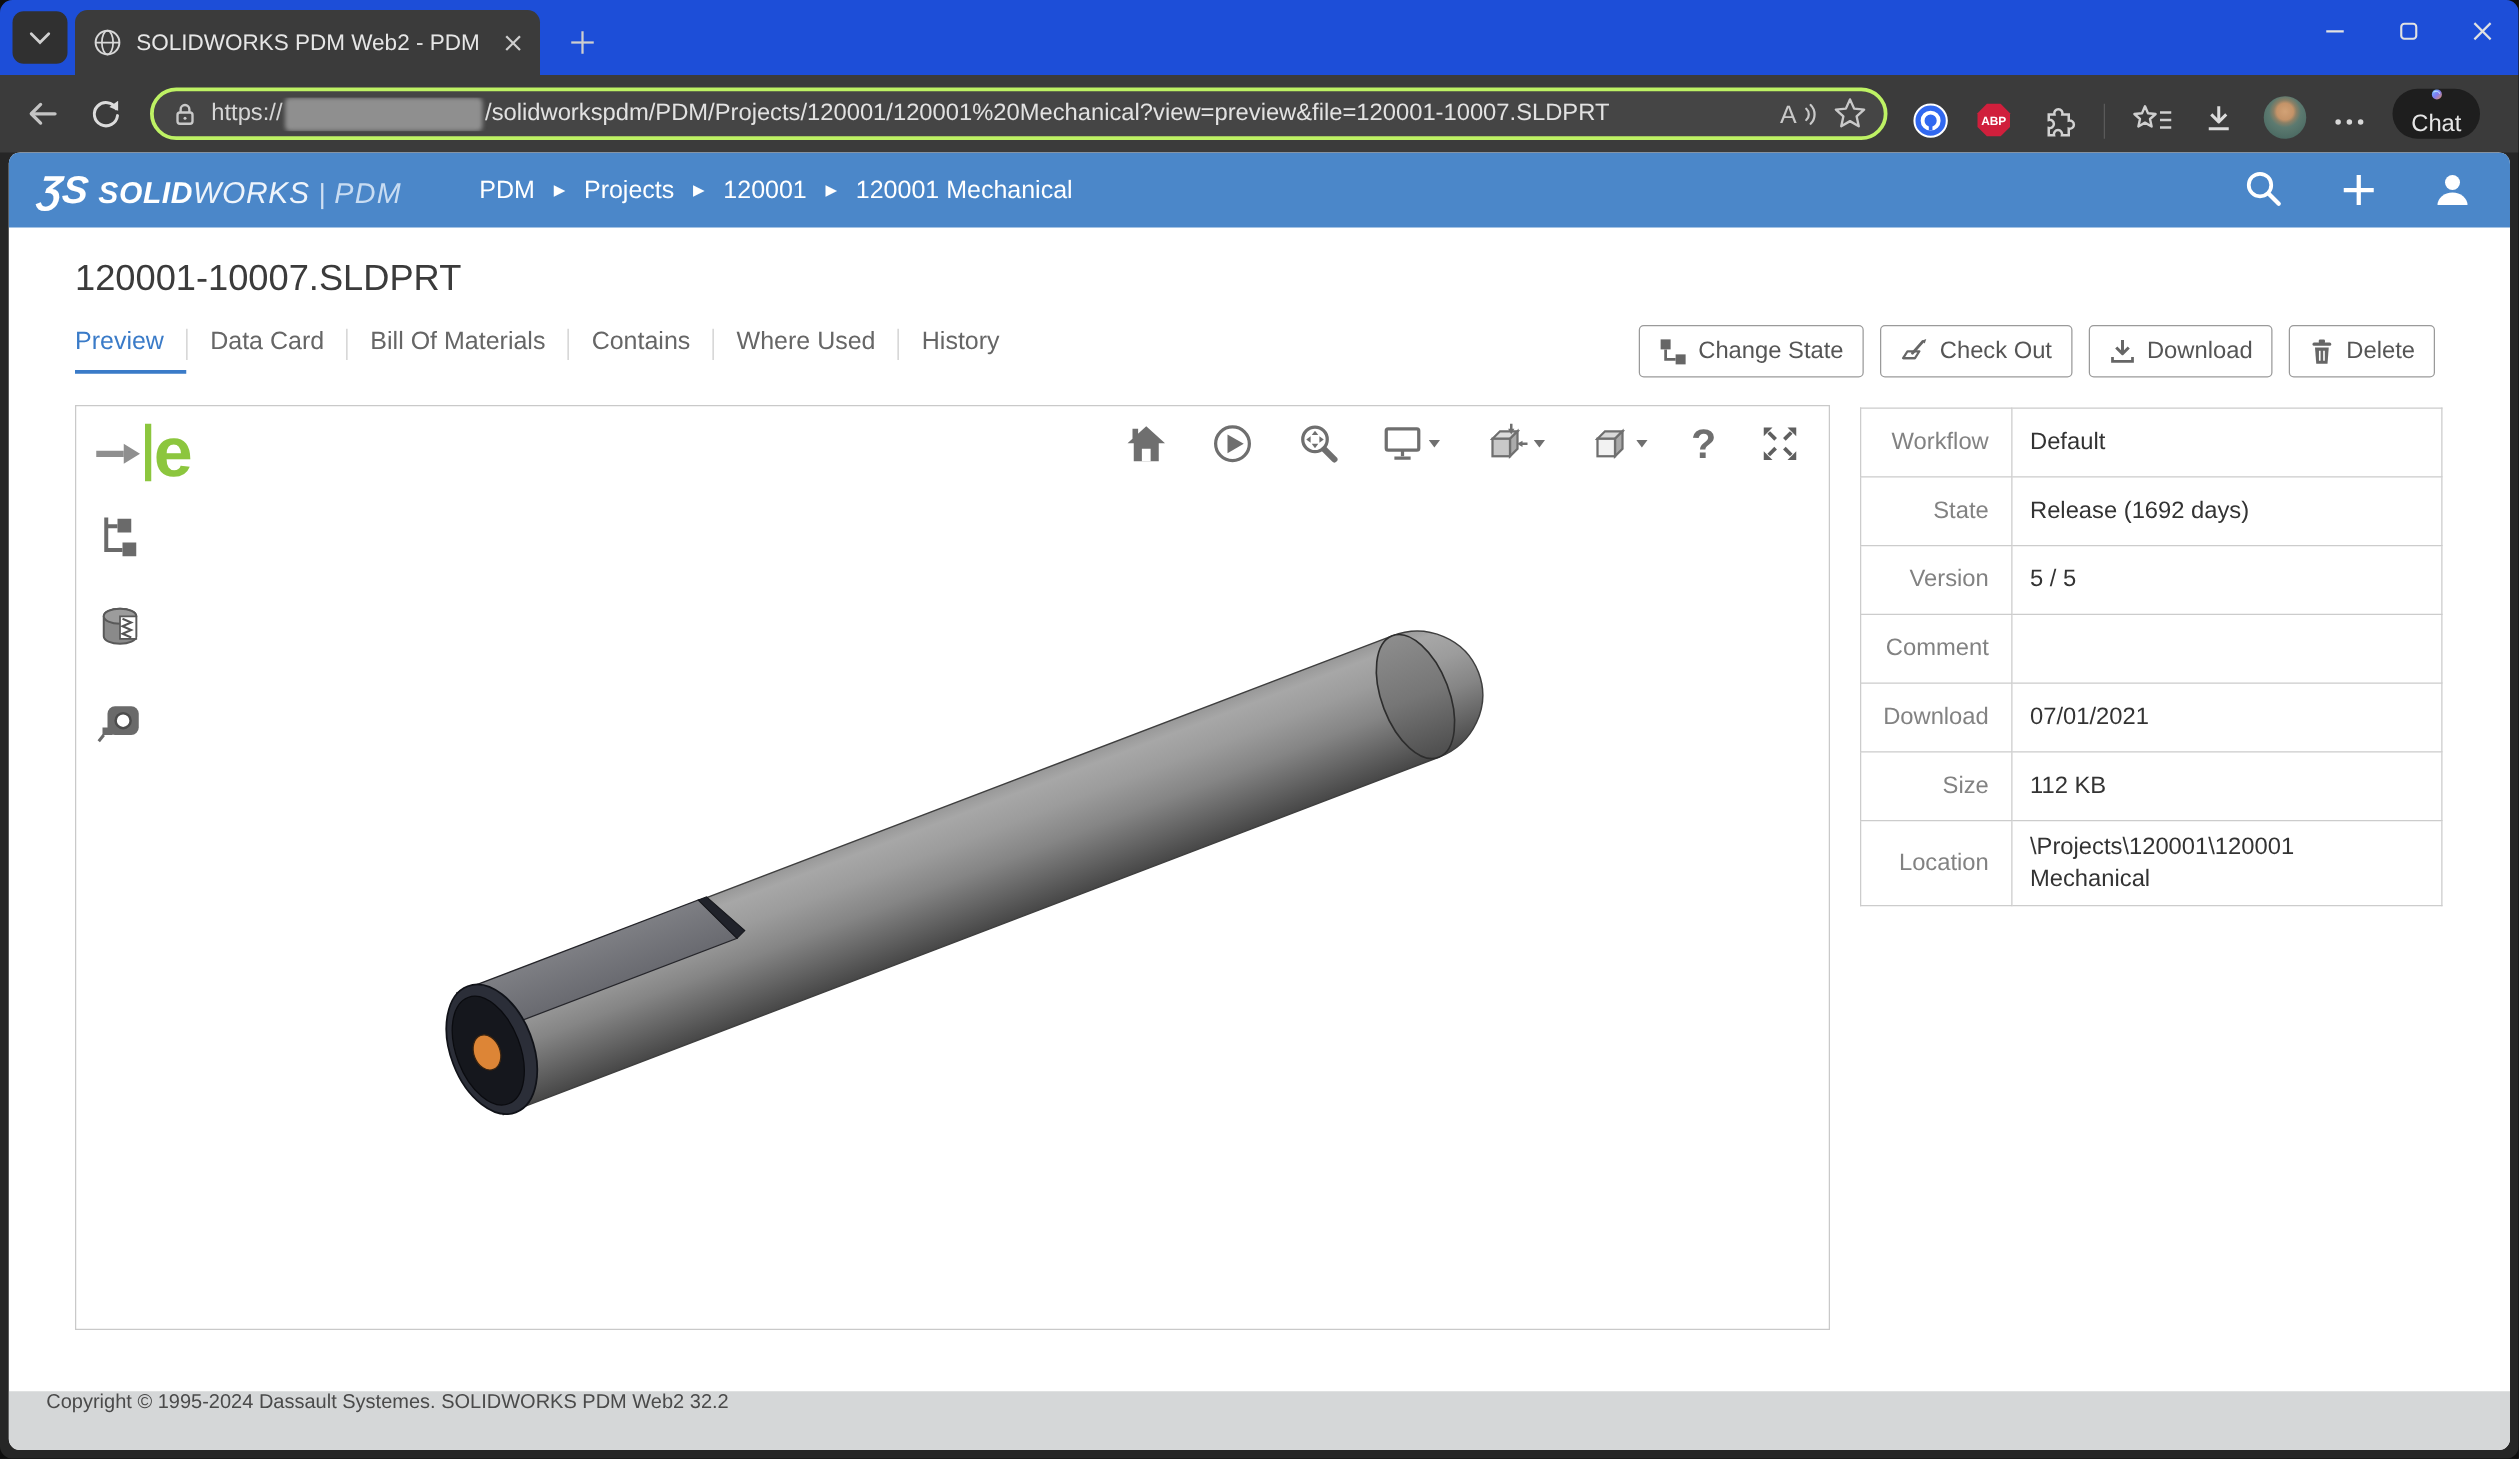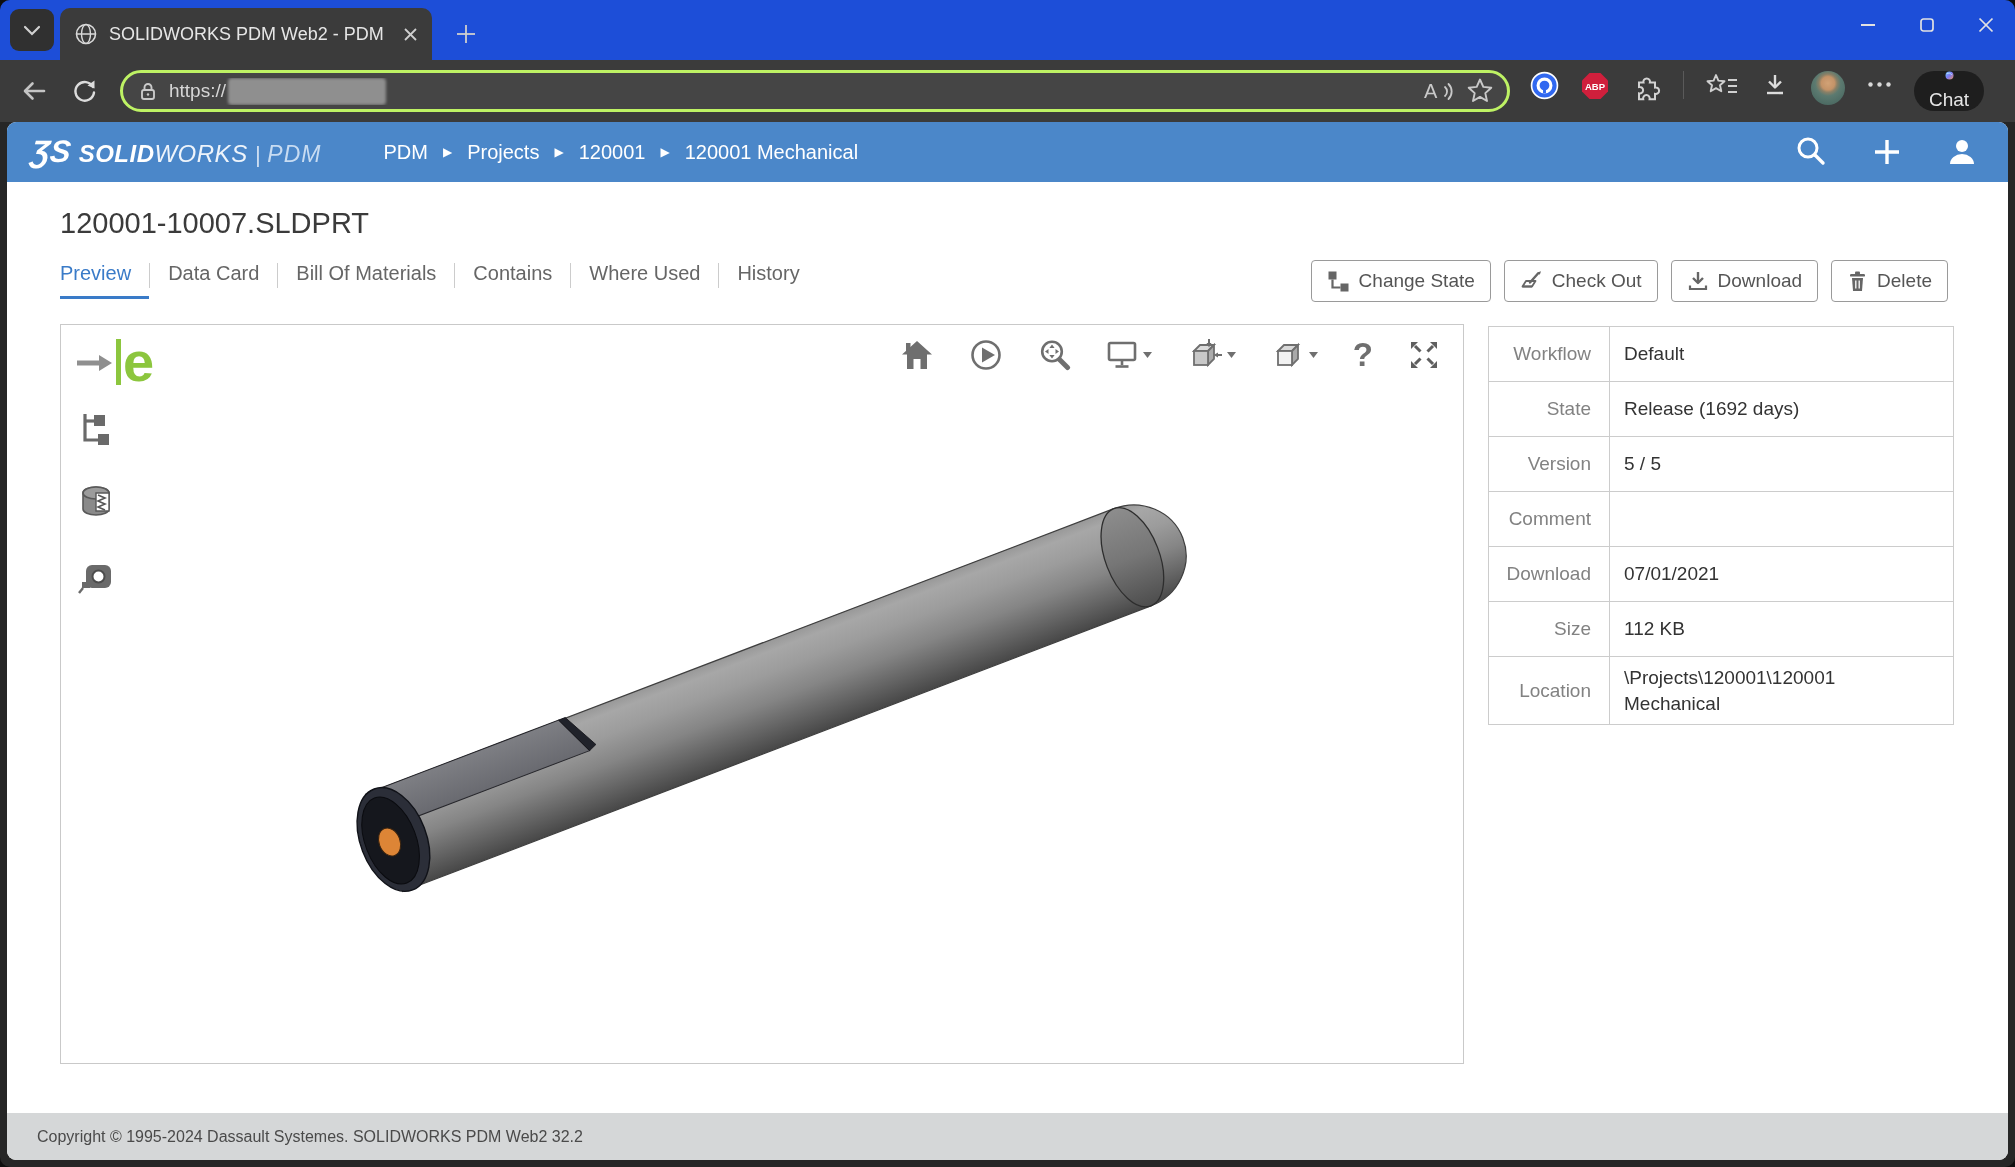--- a/index.html
+++ b/index.html
@@ -22,21 +22,21 @@
   
   .toolbar{position:absolute;top:60px;left:0;right:0;height:62px;background:#3b3b3b;
     display:flex;align-items:center;}
   .nav-btn{display:flex;align-items:center;justify-content:center;width:36px;height:36px;}
   .url-pill{margin-left:18px;width:1390px;height:42px;background:#454545;border:3px solid #bef264;
     border-radius:21px;display:flex;align-items:center;padding:0 12px 0 14px;box-sizing:border-box;gap:10px;}
   .url-text{color:#e2e2e2;font-size:19px;white-space:nowrap;overflow:hidden;flex:1;display:flex;align-items:center;}
   .url-proto{color:#d6d6d6;}
   .redacted{display:inline-block;width:158px;height:27px;background:#8f8f8f;border-radius:4px;
     margin:0 2px;filter:blur(1.6px);flex:none;}
-  .ext-row{display:flex;align-items:flex-start;gap:21px;margin-left:20px;}
+  .ext-row{display:flex;align-items:flex-end;gap:21px;margin-left:20px;}
   .vdiv{width:1px;height:28px;background:#5a5a5a;}
   .avatar{width:34px;height:34px;border-radius:50%;
     background:radial-gradient(circle at 50% 36%,#d2a276 0%,#c49368 24%,#8b8066 33%,#5c7a70 46%,#41605a 100%);}
   .chat-pill{display:flex;align-items:center;gap:9px;background:#1e1e1e;border-radius:20px;
     height:40px;padding:0 15px;cursor:pointer;flex-direction:column;}
   .chat-label{color:#e6e6e6;font-size:19px;}
 
   
   .page{position:absolute;left:7px;right:7px;top:122px;bottom:7px;background:#ffffff;
     border-radius:9px;overflow:hidden;}
@@ -75,21 +75,21 @@
   .vtool{display:flex;align-items:center;gap:4px;cursor:pointer;}
   .rod-svg{position:absolute;inset:0;}
   .help-glyph{font-size:33px;font-weight:bold;color:#6f6f6f;line-height:36px;}
 
   .props-table{position:absolute;left:1481px;top:204px;width:466px;border-collapse:collapse;}
   .props-table td{border:1px solid #ccc;font-size:19px;height:55px;box-sizing:border-box;vertical-align:middle;}
   td.plabel{width:121px;text-align:right;color:#828282;padding:8px 18px 8px 6px;}
   td.pvalue{color:#333;padding:8px 30px 8px 14px;line-height:1.35;}
 
   .page-footer{position:absolute;left:0;right:0;bottom:0;height:47px;background:#d5d7d8;
-    display:flex;align-items:center;padding-left:30px;color:#4a4a4a;font-size:16px;}
+    display:flex;align-items:flex-start;padding-left:30px;color:#4a4a4a;font-size:16px;}
 </style>
 </head>
 <body>
 
 <div class="screen">
  <div class="window">
 
   <div class="titlebar">
     <div class="tab-menu-btn">
       <svg width="18" height="11">
@@ -149,20 +149,21 @@
     </div>
     <div class="url-pill">
       <svg width="22" height="22" viewBox="0 0 22 22">
         <rect x="5" y="10" width="12" height="9" rx="2" fill="none" stroke="#c9c9c9" stroke-width="1.9"></rect>
         <path d="M7.5 10 V7.5 a3.5 3.5 0 0 1 7 0 V10" fill="none" stroke="#c9c9c9" stroke-width="1.9"></path>
         <circle cx="11" cy="14.5" r="1.2" fill="#c9c9c9"></circle>
       </svg>
       <span class="url-text">
         <span class="url-proto">https://</span>
         <span class="redacted"></span>
+        <span>/solidworkspdm/PDM/Projects/120001/120001%20Mechanical?view=preview&amp;file=120001-10007.SLDPRT</span>
       </span>
       <svg width="34" height="28" viewBox="0 0 34 28">
         <text x="3" y="21" font-size="20" fill="#c9c9c9" font-family="Liberation Sans, sans-serif">A</text>
         <path d="M24 10 a6 6 0 0 1 0 9" fill="none" stroke="#c9c9c9" stroke-width="1.8" stroke-linecap="round"></path>
         <path d="M27.5 7 a10.5 10.5 0 0 1 0 15" fill="none" stroke="#c9c9c9" stroke-width="1.8" stroke-linecap="round"></path>
       </svg>
       <svg width="30" height="30" viewBox="0 0 30 30">
         <path d="M15 3.5 L18.3 10.9 L26.3 11.7 L20.3 17.1 L22 25 L15 20.9 L8 25 L9.7 17.1 L3.7 11.7 L11.7 10.9 Z" fill="none" stroke="#c9c9c9" stroke-width="1.9" stroke-linejoin="round"></path>
       </svg>
     </div>

